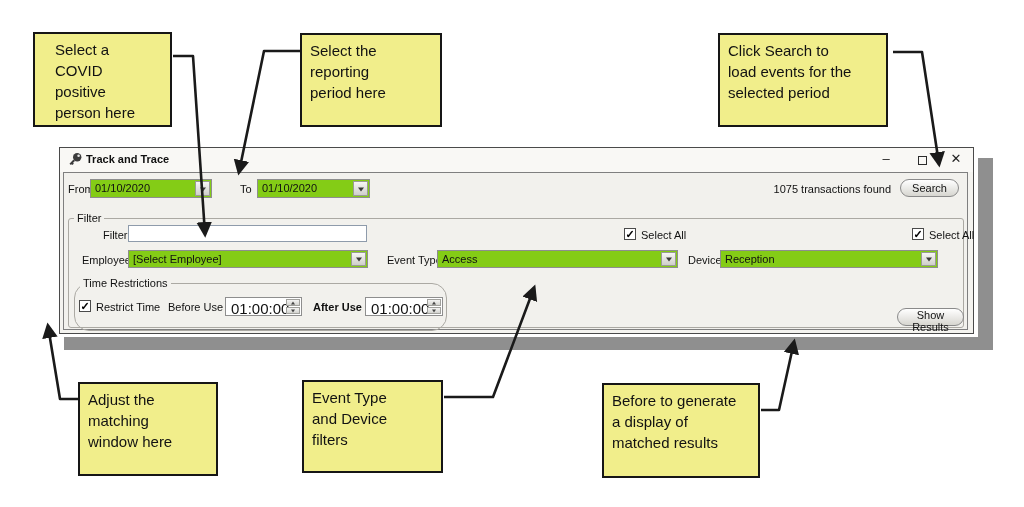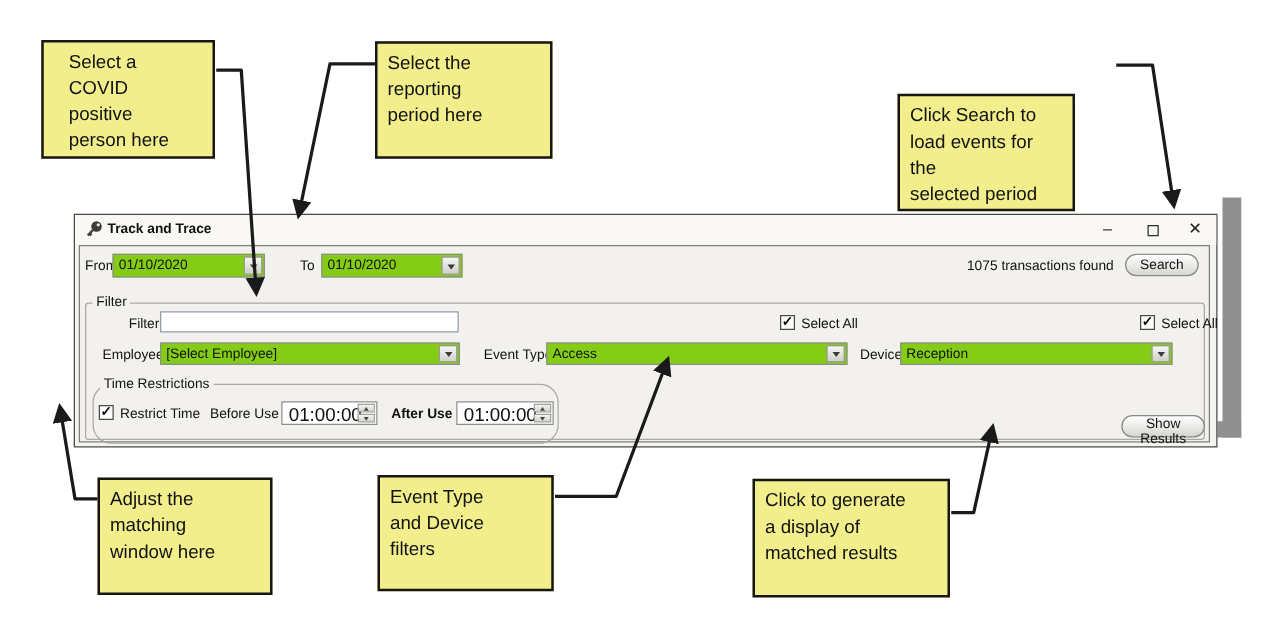--- a/index.html
+++ b/index.html
@@ -8,21 +8,21 @@
 
   
   .note { position:absolute; background:#f1ee8b; border:2px solid #161616; padding:5px 8px;
           font-size:15px; line-height:21px; color:#121212; white-space:pre-line; z-index:30; }
 
   
   .shadow { position:absolute; background:#8f8f8f; z-index:1; }
 
   
   #win { position:absolute; left:59px; top:147px; width:915px; height:187px;
-         background:#f4f3ef; border:1px solid #4a4a4a; z-index:5;margin-top:24px; }
+         background:#f4f3ef; border:1px solid #4a4a4a; z-index:5; }
   #titlebar { position:relative; height:24px; background:#f9f8f5; }
   #titlebar .title { position:absolute; left:26px; top:5px; font-size:11px; font-weight:600; color:#111; }
   .winctl { position:absolute; top:2px; width:16px; height:17px; font-size:13px; color:#222;
             text-align:center; line-height:17px; cursor:default; }
   .max-box { position:absolute; width:9px; height:9px; border:1px solid #2c2c2c; top:6px; }
 
   #panel { position:absolute; left:3px; top:24px; width:905px; height:158px;
            border:1px solid #7f7f7f; background:#f2f1ed; }
 
   .lbl { position:absolute; font-size:11px; color:#111; white-space:nowrap; }
@@ -175,30 +175,30 @@
     </div>
   </div>
 
   <div class="note" style="left:33px;  top:32px;  width:139px; height:95px;padding-left:20px;">Select a
 COVID
 positive
 person here</div>
   <div class="note" style="left:300px; top:33px;  width:142px; height:94px;">Select the
 reporting
 period here</div>
-  <div class="note" style="left:718px; top:33px;  width:142px; height:94px;margin-top:42px;">Click Search to
+  <div class="note" style="left:718px; top:33px;  width:170px; height:94px;">Click Search to
 load events for the
 selected period</div>
   <div class="note" style="left:78px;  top:382px; width:140px; height:94px;">Adjust the
 matching
 window here</div>
   <div class="note" style="left:302px; top:380px; width:141px; height:93px;">Event Type
 and Device
 filters</div>
-  <div class="note" style="left:602px; top:383px; width:158px; height:95px;">Click to generate
+  <div class="note" style="left:602px; top:383px; width:158px; height:95px;">Before to generate
 a display of
 matched results</div>
 
   <svg id="arrows" viewBox="0 0 1024 507">
     <defs>
       <marker id="ah" markerWidth="7" markerHeight="7" refX="4.6" refY="3" orient="auto">
         <path d="M0,0 L6,3 L0,6 Z" fill="#1a1a1a"></path>
       </marker>
     </defs>
     <g stroke="#1a1a1a" stroke-width="2.6" fill="none" stroke-linejoin="round">

